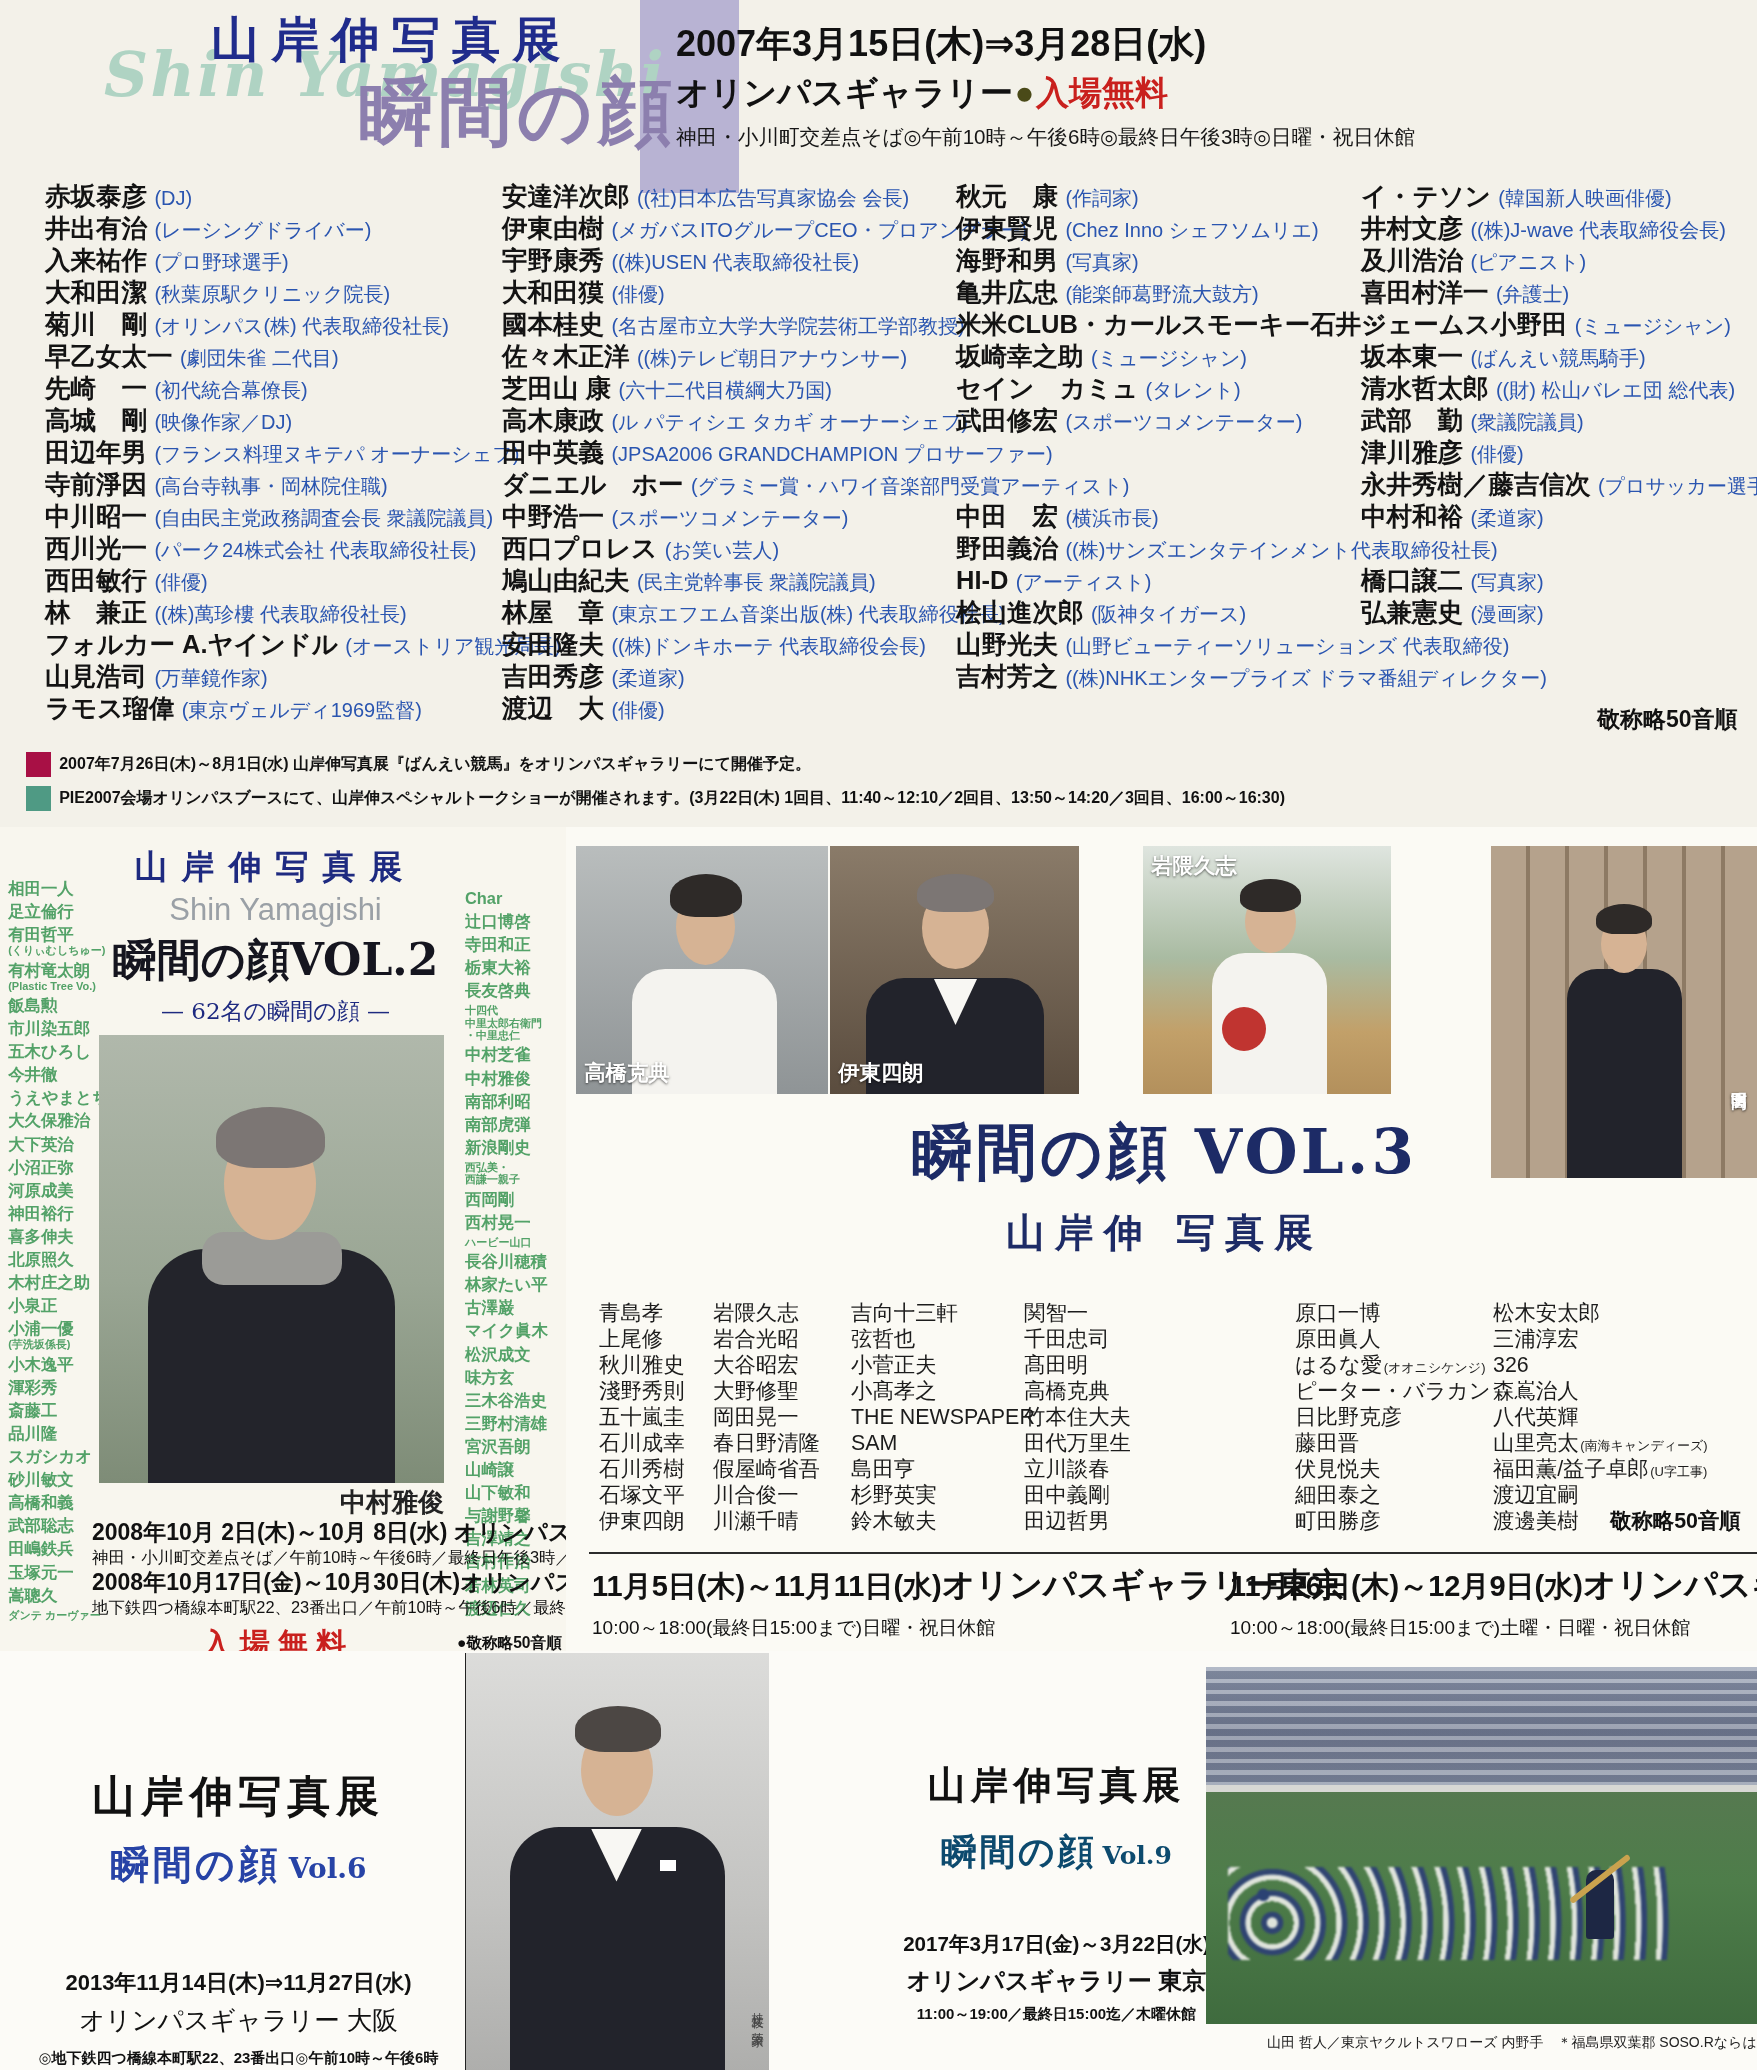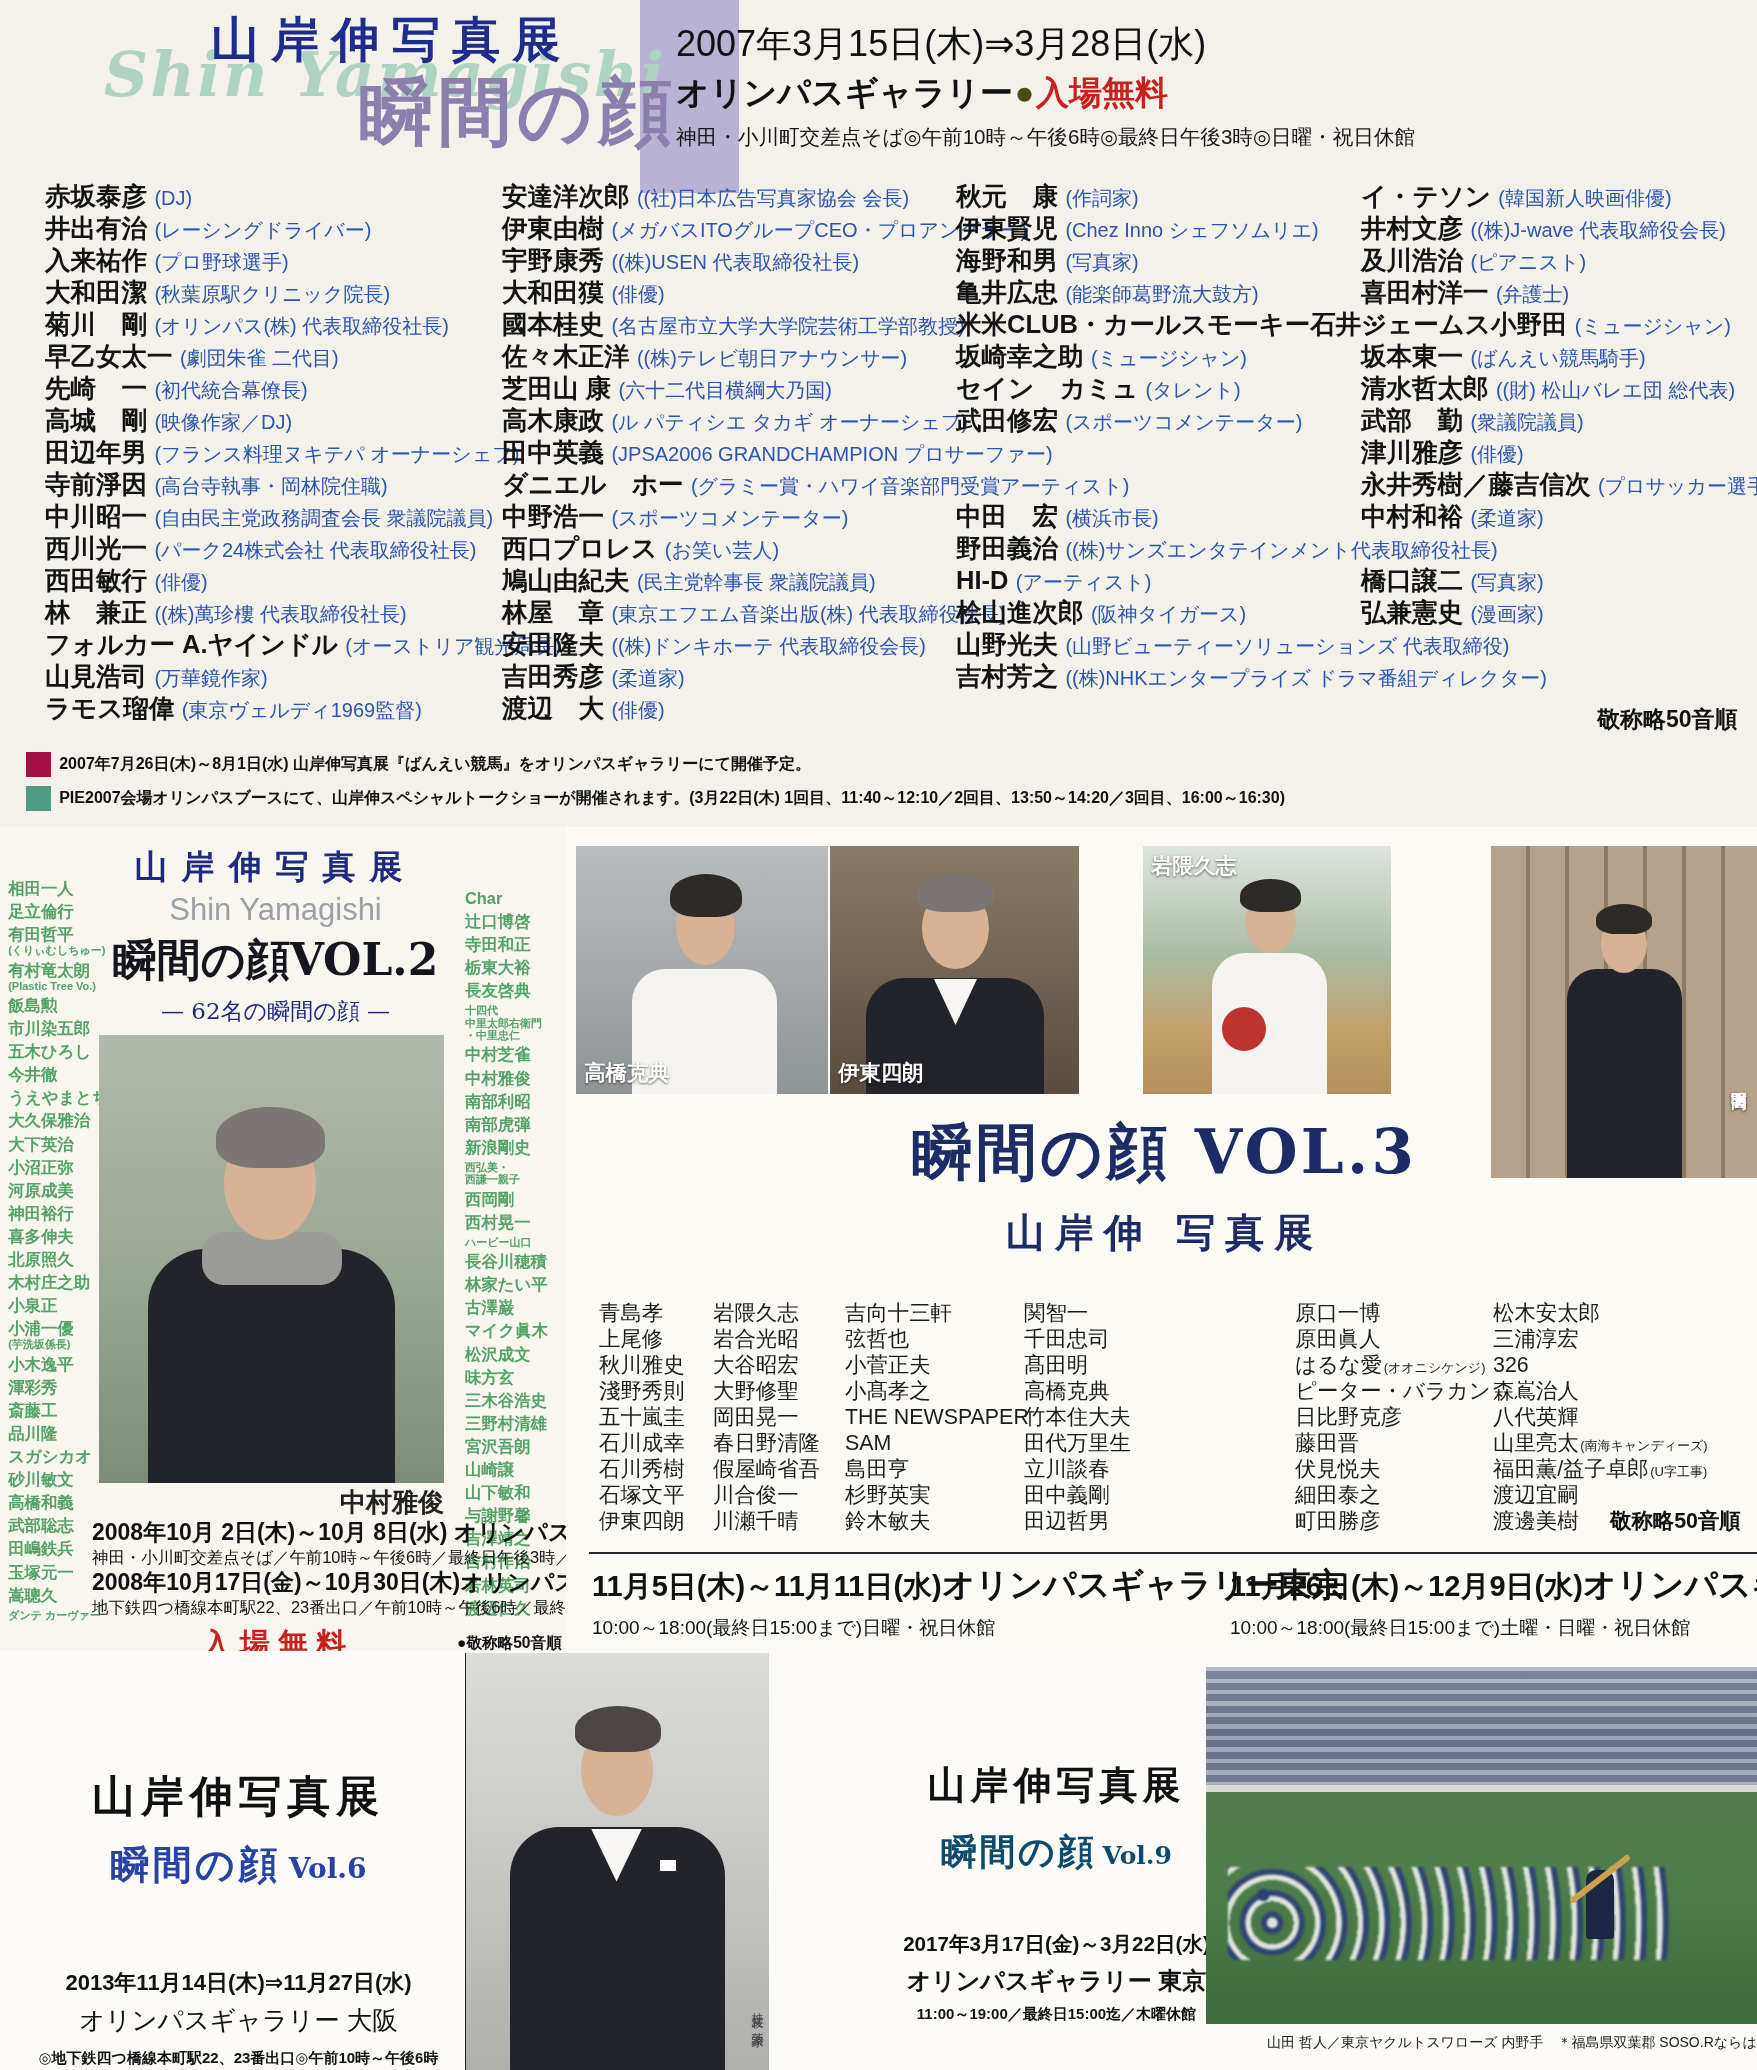--- a/index.html
+++ b/index.html
@@ -9,21 +9,21 @@
 
   
   #top-panel{left:0;top:0;width:1758px;height:827px;background:#f3f1e9;}
   .stripe{position:absolute;left:640px;top:0;width:99px;height:193px;background:#b8b3d3;}
   .t-en{position:absolute;left:104px;top:39px;font:italic bold 61px "DejaVu Serif","Liberation Serif",serif;
         color:#afd3c3;letter-spacing:2.5px;z-index:1;}
   .t-jp{position:absolute;left:211px;top:8.2px;font:bold 48px "DejaVu Serif","Liberation Serif",serif;
         color:#202c8c;letter-spacing:12.3px;z-index:2;white-space:nowrap;}
   .t-sub{position:absolute;left:359px;top:63px;font:bold 74px "DejaVu Serif","Liberation Serif",serif;
         color:#8c7fae;letter-spacing:5px;z-index:3;white-space:nowrap;}
-  .t-date{position:absolute;left:676px;top:20px;font-weight:normal;font-size:36px;color:#111;white-space:nowrap;}
+  .t-date{position:absolute;left:676px;top:20px;font-weight:bold;font-size:36px;color:#111;white-space:nowrap;}
   .t-gal{position:absolute;left:676px;top:71px;font-weight:bold;font-size:33px;color:#111;white-space:nowrap;}
   .t-gal .dot{color:#4a4a18;margin:0 1.6px;}
   .t-gal .free{color:#c9201d;}
   .t-info{position:absolute;left:676px;top:123px;font-size:20.6px;color:#161616;white-space:nowrap;}
   .top-col{position:absolute;top:180px;width:444px;}
   .top-col>div{height:32px;line-height:32px;white-space:nowrap;}
   .top-col .nm{font-weight:bold;font-size:25.5px;color:#131313;}
   .top-col .ds{font-size:20px;color:#2a55b0;margin-left:7.4px;}
   .t-hono{position:absolute;left:1597px;top:704px;font-weight:bold;font-size:23px;color:#111;}
   .note{position:absolute;left:26px;display:flex;align-items:center;gap:8.2px;white-space:nowrap;}
@@ -396,21 +396,21 @@
         <div>岩隈久志</div>
         <div>岩合光昭</div>
         <div>大谷昭宏</div>
         <div>大野修聖</div>
         <div>岡田晃一</div>
         <div>春日野清隆</div>
         <div>假屋崎省吾</div>
         <div>川合俊一</div>
         <div>川瀬千晴</div>
       </div>
-    <div class="v3-col" style="left:279px">
+    <div class="v3-col" style="left:285px">
         <div>吉向十三軒</div>
         <div>弦哲也</div>
         <div>小菅正夫</div>
         <div>小髙孝之</div>
         <div>THE NEWSPAPER</div>
         <div>SAM</div>
         <div>島田亨</div>
         <div>杉野英実</div>
         <div>鈴木敏夫</div>
       </div>

